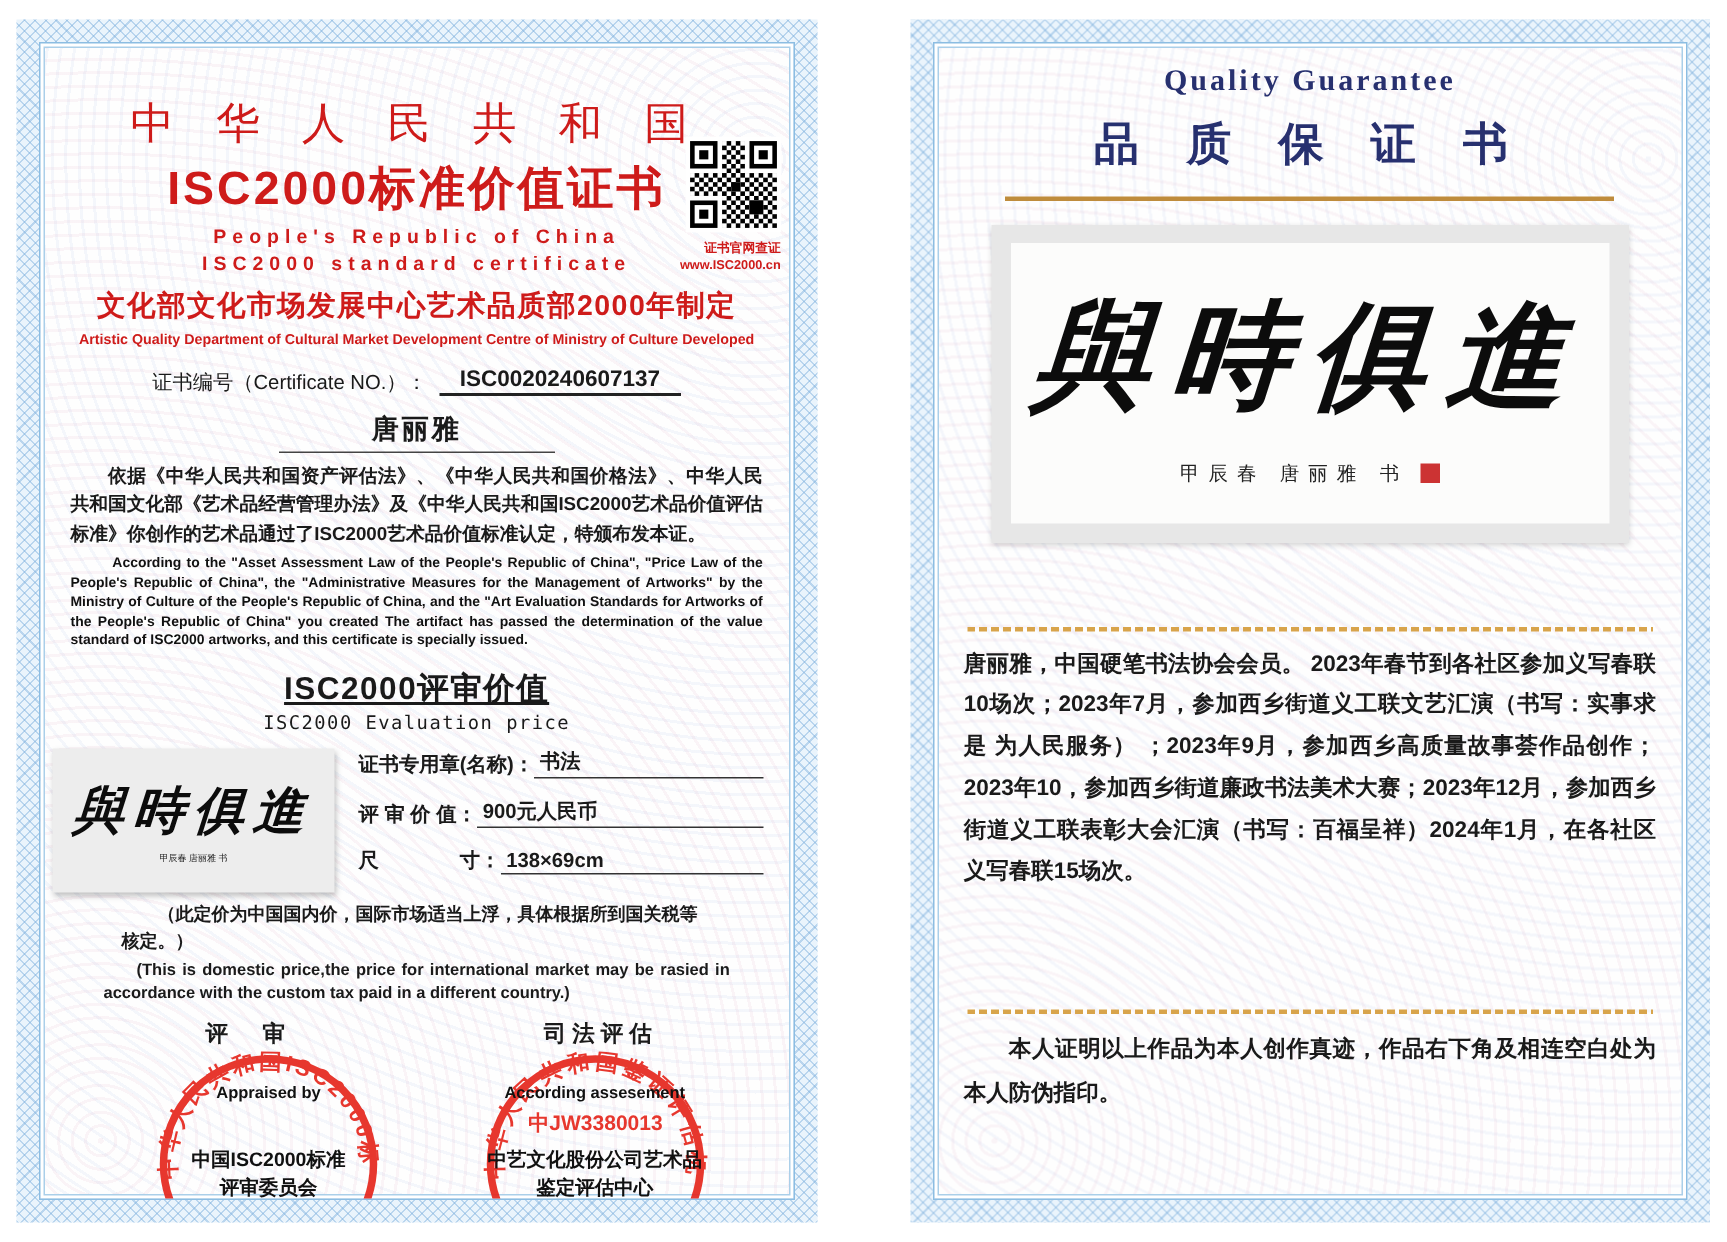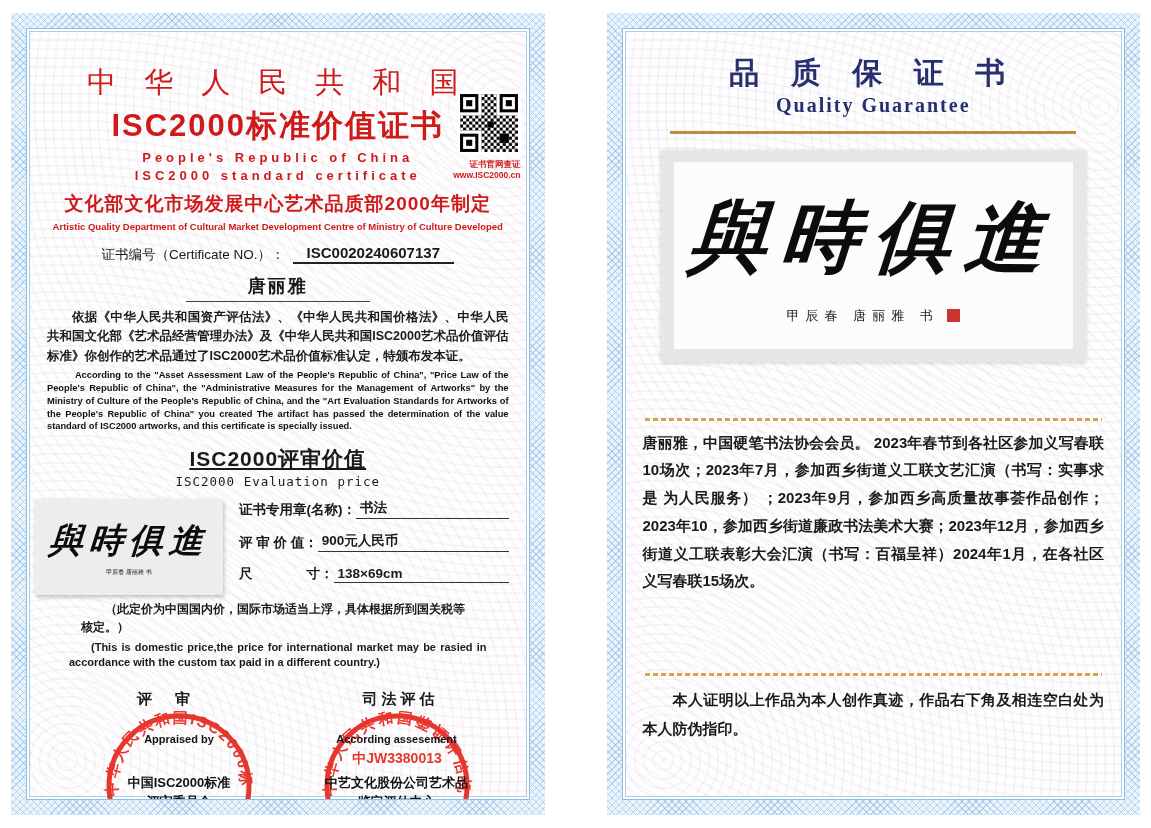--- a/index.html
+++ b/index.html
@@ -46,21 +46,21 @@
   .eval-row{display:flex;margin-top:10px;align-items:flex-start;}
   .thumb{width:188px;height:96px;background:#ededed;box-shadow:1px 2px 4px rgba(0,0,0,.25);
          margin-left:-12px;display:flex;flex-direction:column;justify-content:center;align-items:center;flex:none;}
   .thumb .art{font-size:34px;}
   .thumb .sig{font-size:6px;margin-top:4px;}
   .fields{flex:1;margin-left:16px;}
   .field{display:flex;align-items:flex-end;font-size:13.5px;font-weight:bold;margin-bottom:13px;white-space:nowrap;}
   .field .val{flex:1;border-bottom:1.5px solid #333;padding:0 4px 1px;font-size:13.5px;}
   .note-cn{font-size:12px;font-weight:bold;line-height:1.5;margin-top:4px;padding:0 34px;text-indent:2em;}
   .note-en{font-size:11px;font-weight:bold;line-height:1.35;margin-top:4px;padding:0 22px;text-align:justify;text-indent:2em;}
-  .appr-heads{display:flex;margin-top:20px;padding:0 70px 0 90px;justify-content:space-between;align-items:center;}
+  .appr-heads{display:flex;margin-top:10px;padding:0 70px 0 90px;justify-content:space-between;align-items:center;}
   .appr-heads div{font-size:15px;font-weight:bold;letter-spacing:4px;}
   .stamps-row{display:flex;justify-content:space-between;padding:0 28px 0 48px;margin-top:2px;}
   .stamp-block{position:relative;width:168px;height:150px;}
   .stamp-block svg{position:absolute;left:50%;top:0;transform:translateX(-50%);opacity:.92;}
   .ov-sub{position:absolute;width:100%;text-align:center;top:22px;font-size:11px;font-weight:bold;color:#111;}
   .ov-org{position:absolute;width:170%;left:-35%;text-align:center;top:62px;font-size:13px;font-weight:bold;color:#111;line-height:1.5;}
   .validity{margin-top:-42px;position:relative;z-index:3;}
   .validity .v1{font-family:"Liberation Serif", serif;font-style:italic;font-weight:bold;font-size:14px;letter-spacing:1px;}
   
   .r-title-cn{font-family:"Liberation Serif", serif;font-size:30px;font-weight:bold;color:#27306f;letter-spacing:12px;margin-top:10px;}
@@ -212,22 +212,22 @@
       <div class="v1">证书有效期：2024年06月至2026年06月</div>
 
     </div>
 
   </div>
 </div>
 
 <div class="cert">
   <div class="frame">
 
+    <div class="c r-title-en">Quality Guarantee</div>
     <div class="c r-title-cn">品 质 保 证 书</div>
-    <div class="c r-title-en">Quality Guarantee</div>
     <div class="gold-rule"></div>
 
     <div class="art-panel">
       <div class="art-inner">
         <div class="art-big">與時俱進</div>
         <div class="art-sig">
           <span>甲辰春 唐丽雅 书</span>
           <span class="seal"></span>
         </div>
       </div>

